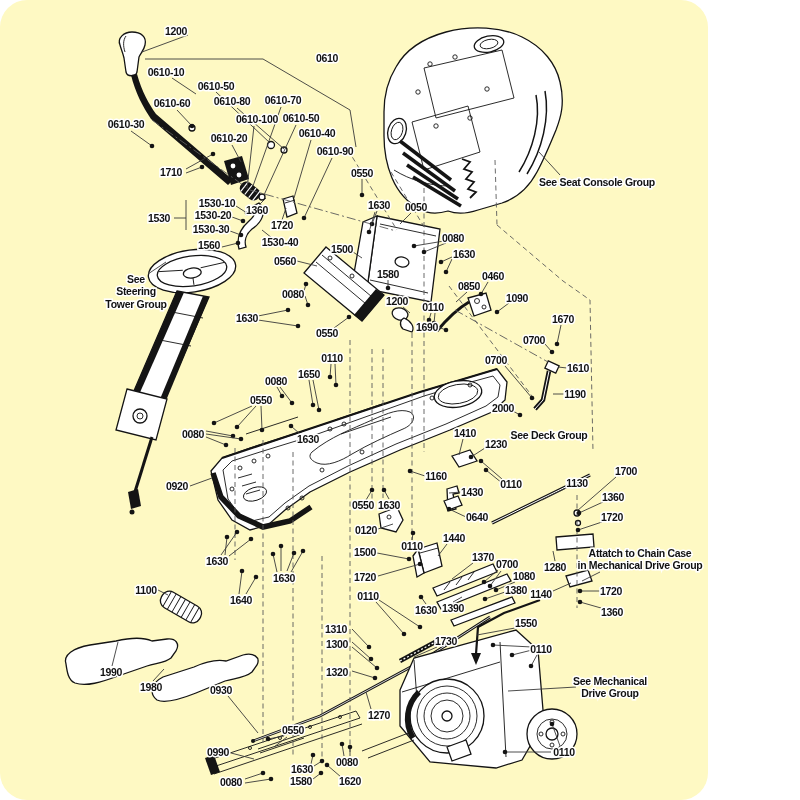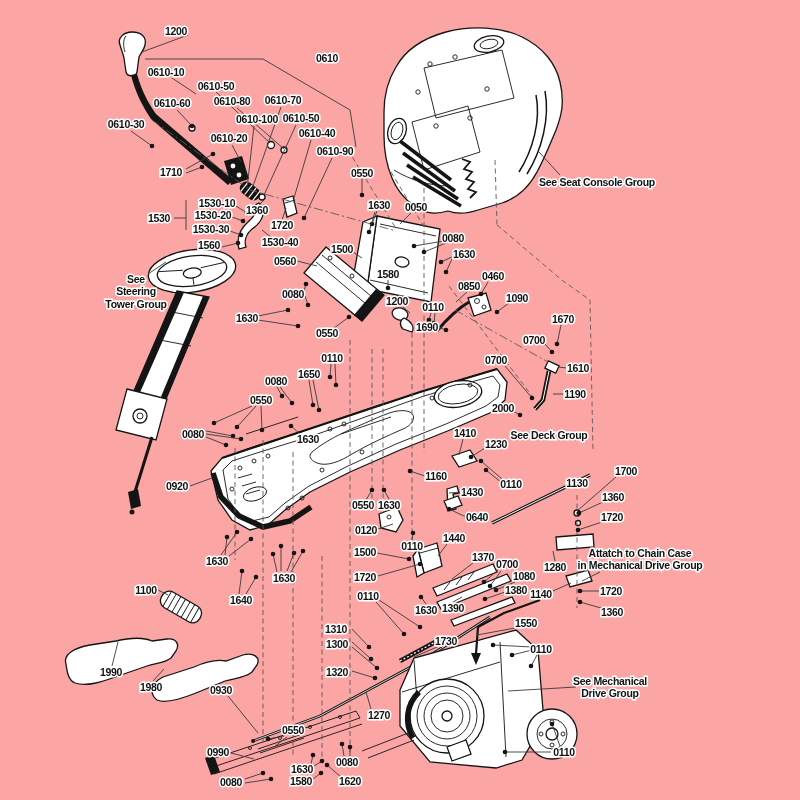--- a/index.html
+++ b/index.html
@@ -1,17 +1,17 @@
 <!DOCTYPE html>
 <html><head>
 <meta charset="utf-8">
 <style>
   html,body { margin:0; padding:0; background:#fff; }
-  .stage { position:relative; width:800px; height:800px; background:#fca5a5; overflow:hidden;
-           font-family:"Liberation Sans", sans-serif; }
+  .stage { position:relative; width:708px; height:800px; background:#fef9c3; overflow:hidden;
+           font-family:"Liberation Sans", sans-serif;border-radius:27px; }
   svg { position:absolute; left:0; top:0; }
   .part   { fill:#fff; stroke:#141414; stroke-width:1.3; }
   .partD  { fill:#141414; stroke:none; }
   .thin   { fill:none; stroke:#141414; stroke-width:0.9; }
   .thin15 { fill:none; stroke:#141414; stroke-width:1.5; }
   .rod3   { fill:none; stroke:#141414; stroke-width:3; }
   .rod22  { fill:none; stroke:#141414; stroke-width:2.2; }
   .rod45  { fill:none; stroke:#141414; stroke-width:4.5; }
   .core   { fill:none; stroke:#ffffff; stroke-width:1; }
   .band   { fill:none; stroke:#141414; stroke-width:5.5; }

